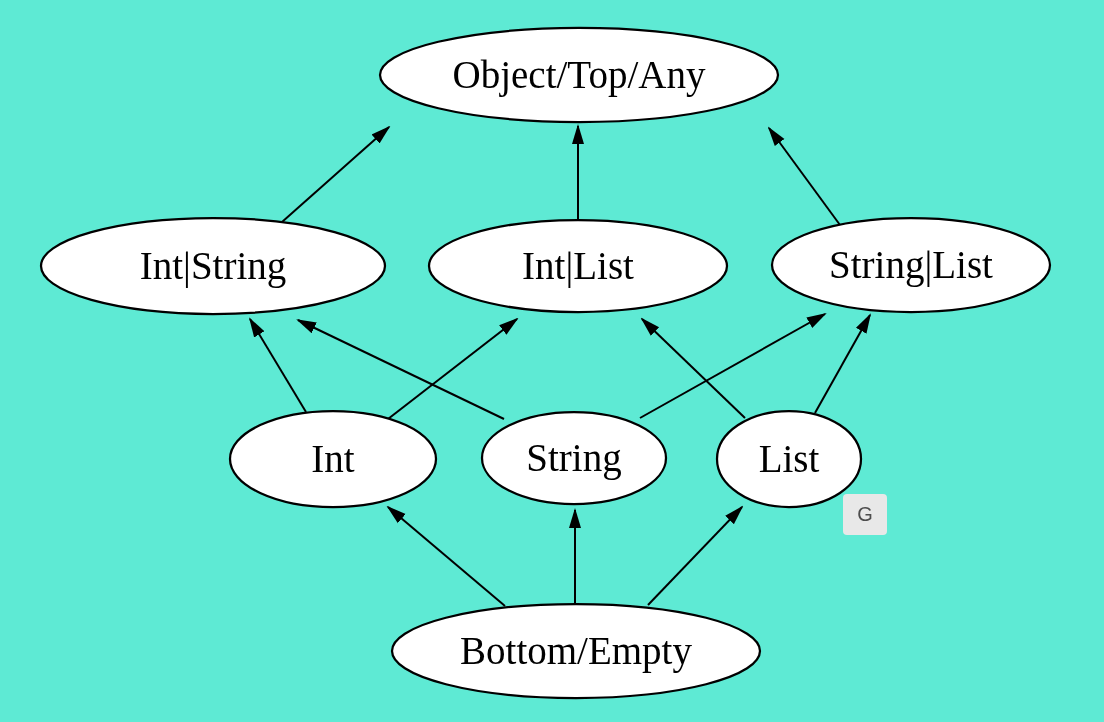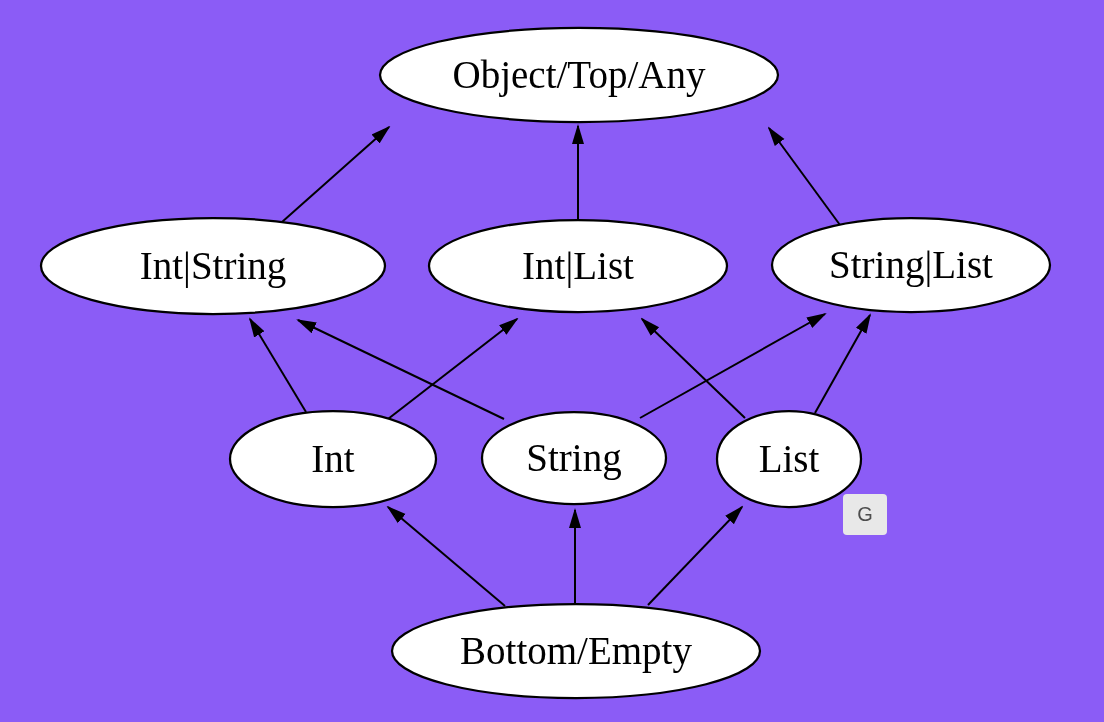--- a/index.html
+++ b/index.html
@@ -4,21 +4,21 @@
 <style>
   html, body {
     margin: 0;
     padding: 0;
     background: #ffffff;
   }
   .stage {
     position: relative;
     width: 1104px;
     height: 722px;
-    background: #8b5cf6;
+    background: #5eead4;
     overflow: hidden;
     font-family: "Liberation Serif", "DejaVu Serif", serif;
   }
   svg.graph {
     position: absolute;
     left: 0;
     top: 0;
   }
   .node-ellipse {
     fill: #ffffff;

